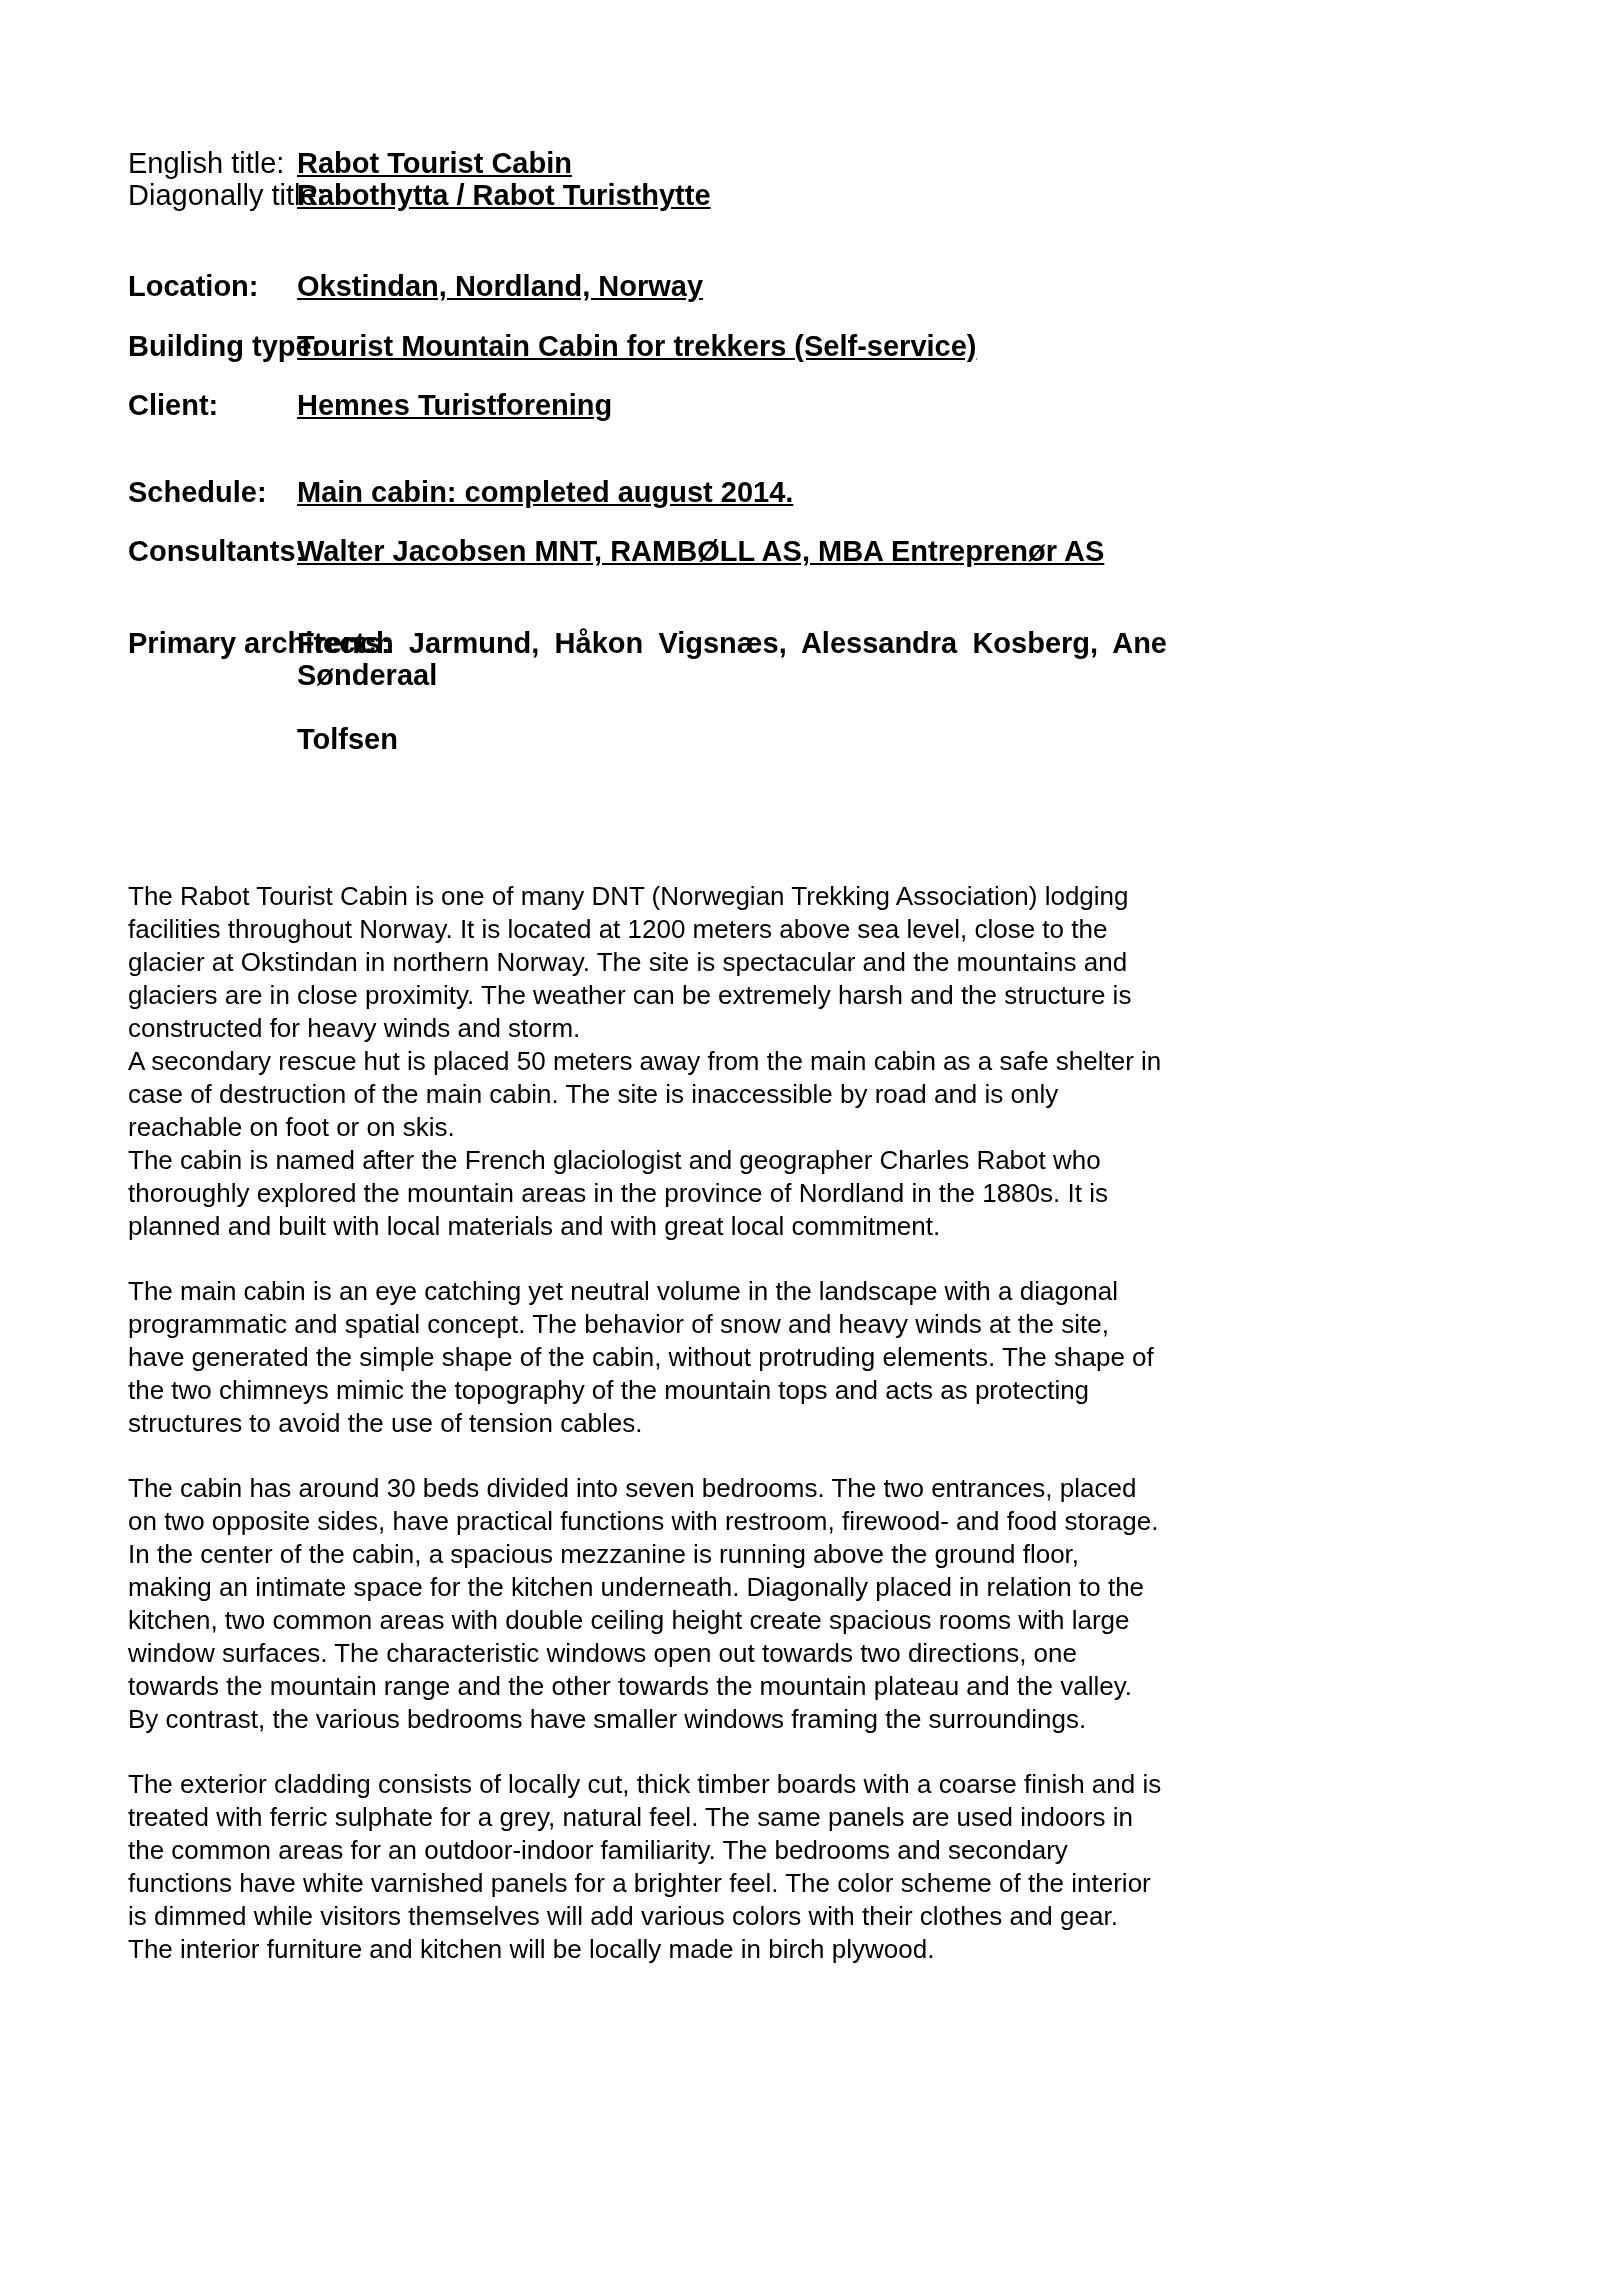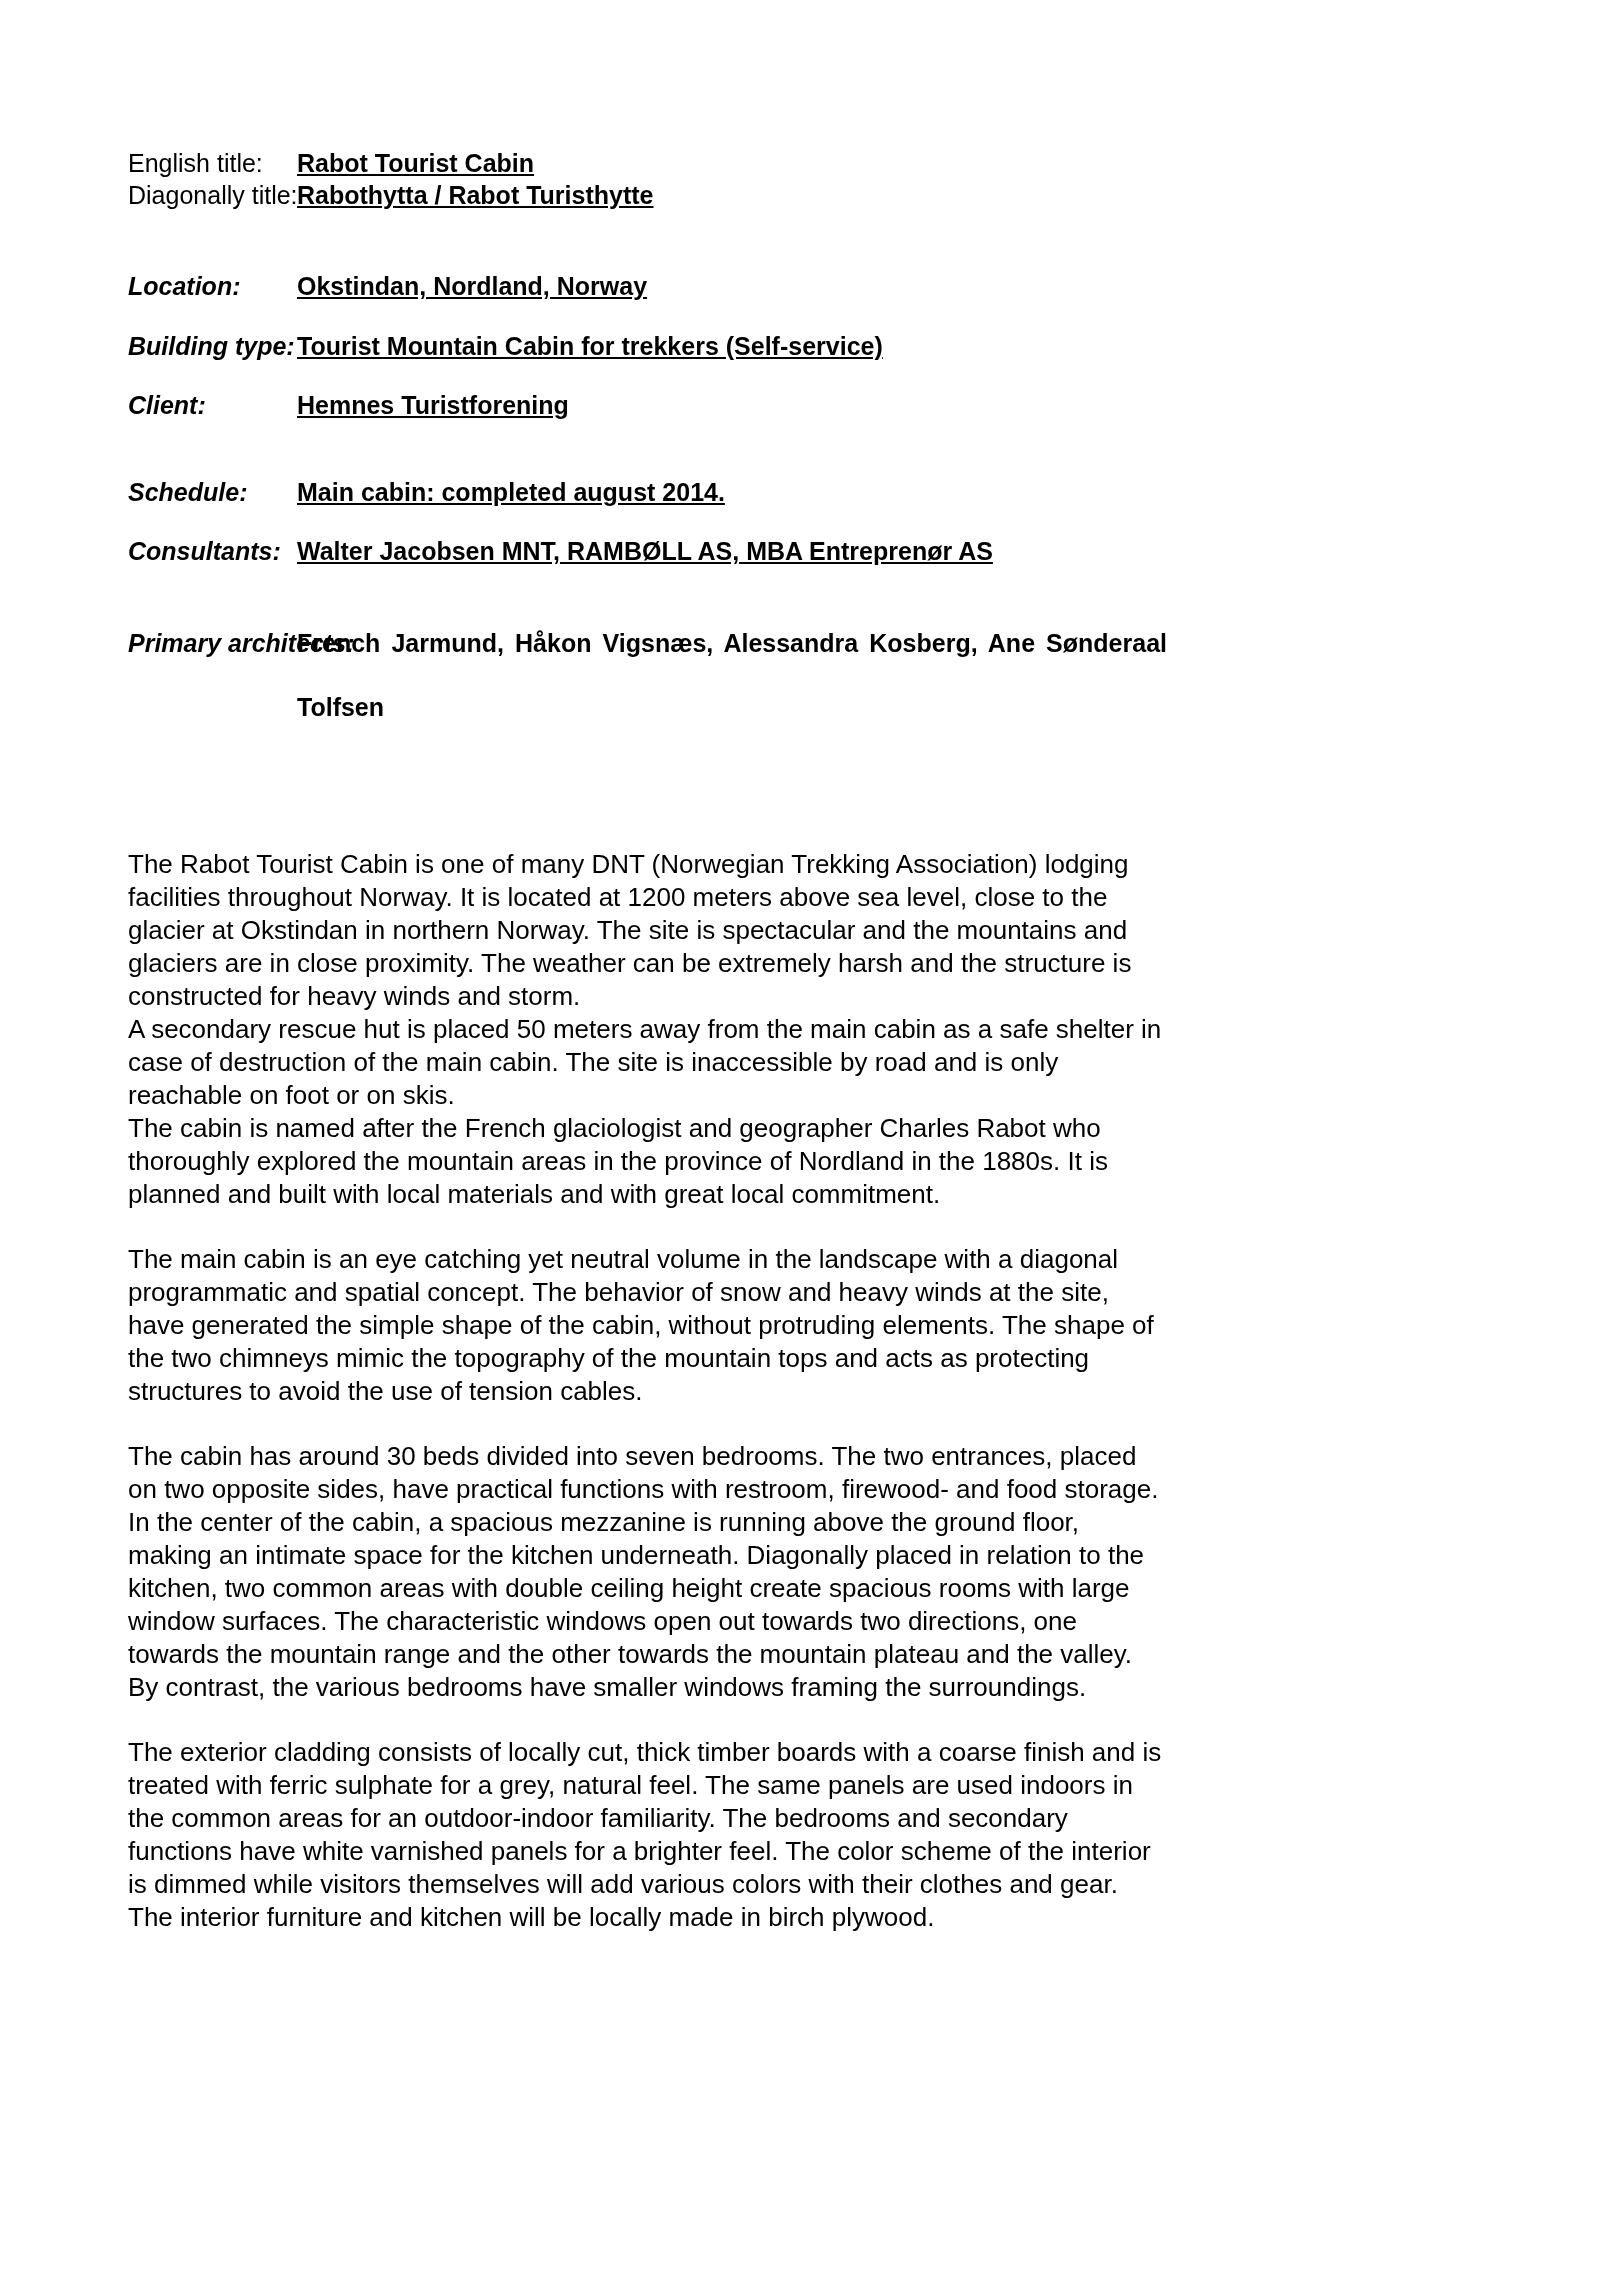--- a/index.html
+++ b/index.html
@@ -29,29 +29,29 @@
 
   
   .meta-table {
     border-collapse: collapse;
     width: 1039px;
     table-layout: fixed;
   }
   .meta-table td {
     vertical-align: top;
     padding: 0;
-    font-size: 25px;
+    font-size: 29px;
     line-height: 32px;
   }
   td.meta-label {
     width: 169px;
     font-weight: normal;
     white-space: nowrap;
   }
-  td.meta-label.bold { font-weight: bold; font-style: italic; }
+  td.meta-label.bold { font-weight: bold; }
   td.meta-value {
     font-weight: bold;
     text-decoration: underline;
   }
   tr.spacer-sm td { height: 27.4px; font-size: 0; line-height: 0; }
   tr.spacer-row td { height: 32px; font-size: 0; line-height: 0; }
 
   .arch-row td.meta-label { width: 200px; }
   .arch-value {
     font-weight: bold;

